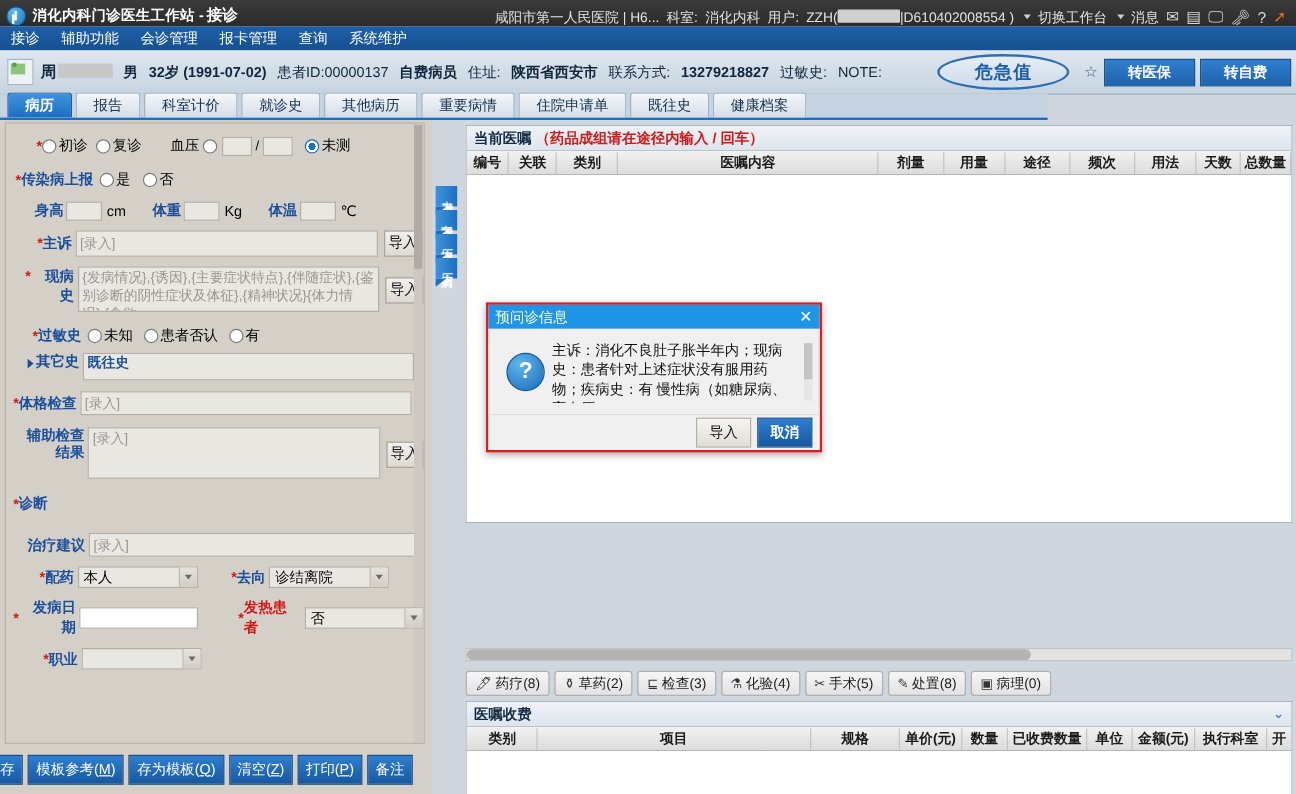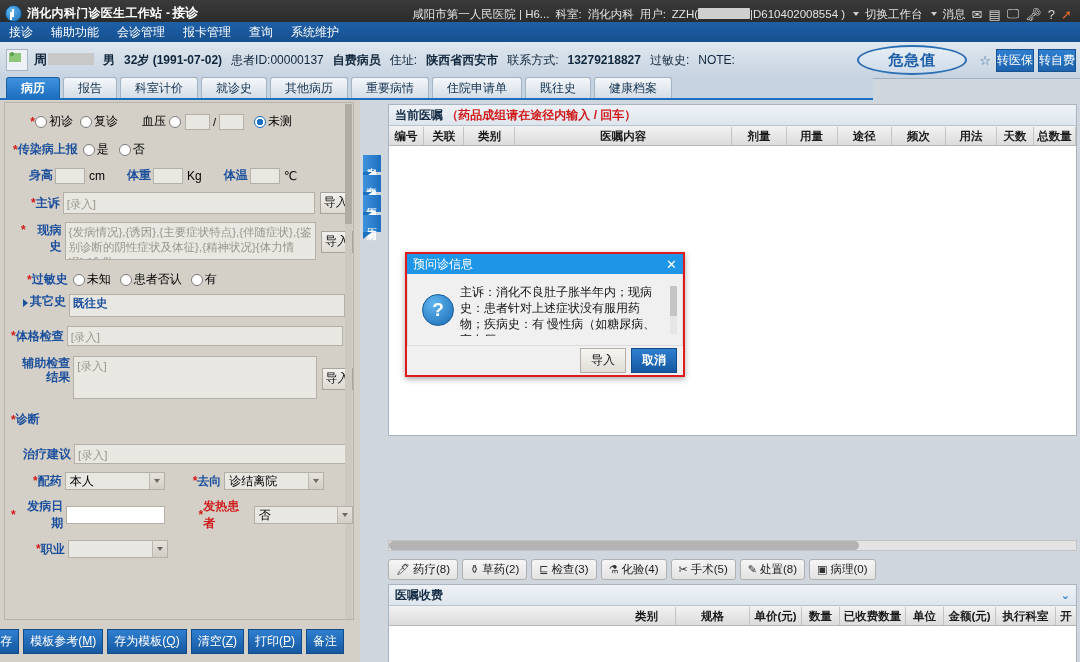--- a/index.html
+++ b/index.html
@@ -52,22 +52,22 @@
     vertical-align:-1px;margin-left:1px;}
   .pb-i{margin-right:9px;white-space:nowrap;}
   .pb-b{font-weight:bold;}
   .crit{margin-left:auto;margin-right:12px;width:106px;height:26px;
     border:2px solid #2a6fb5;border-radius:50%;
     display:flex;align-items:center;justify-content:center;
     color:#1d5fa8;font-weight:bold;font-size:15px;letter-spacing:1px;
     background:linear-gradient(#e6edf4,#cfdcea);}
   .star{color:#3a6ea5;font-size:13px;margin-right:5px;}
   .btn-blue{background:linear-gradient(#2f7fd0,#1e63ad);color:#fff;
-    border:1px solid #17518f;font-size:12px;font-weight:normal;
-    padding:2px 0;margin-right:4px;cursor:default;}
+    border:1px solid #17518f;font-size:12px;font-weight:bold;
+    padding:2px 19px;margin-right:4px;cursor:default;}
 
   
   .tabsrow{position:absolute;left:0;top:78px;width:873px;height:22px;
     background:#c6d3e0;border-bottom:2px solid #1d6fc0;
     display:flex;align-items:flex-end;padding-left:6px;box-sizing:border-box;}
   .tab{height:20px;line-height:20px;padding:0 14px;margin-right:3px;font-size:12px;
     background:linear-gradient(#f4f7fa,#d4dde6);border:1px solid #a3b3c3;
     border-bottom:none;border-radius:3px 3px 0 0;color:#12314f;cursor:default;}
   .tab.active{background:linear-gradient(#3f93dd,#1d6fc0);color:#fff;
     border-color:#1a5e9f;font-weight:bold;}
@@ -461,20 +461,21 @@
         </div>
     </div>
 
     <div class="fees">
       <div class="feetitle">
         <span>医嘱收费</span>
         <span class="chev">⌄</span>
       </div>
       <div class="thead">
         <div class="th" style="width:58px">类别</div>
+        <div class="th" style="width:228px">项目</div>
         <div class="th" style="width:74px">规格</div>
         <div class="th" style="width:52px">单价(元)</div>
         <div class="th" style="width:38px">数量</div>
         <div class="th" style="width:66px">已收费数量</div>
         <div class="th" style="width:38px">单位</div>
         <div class="th" style="width:52px">金额(元)</div>
         <div class="th" style="width:60px">执行科室</div>
         <div class="th" style="width:20px;border-right:none">开</div>
       </div>
       <div class="feebody"></div>

